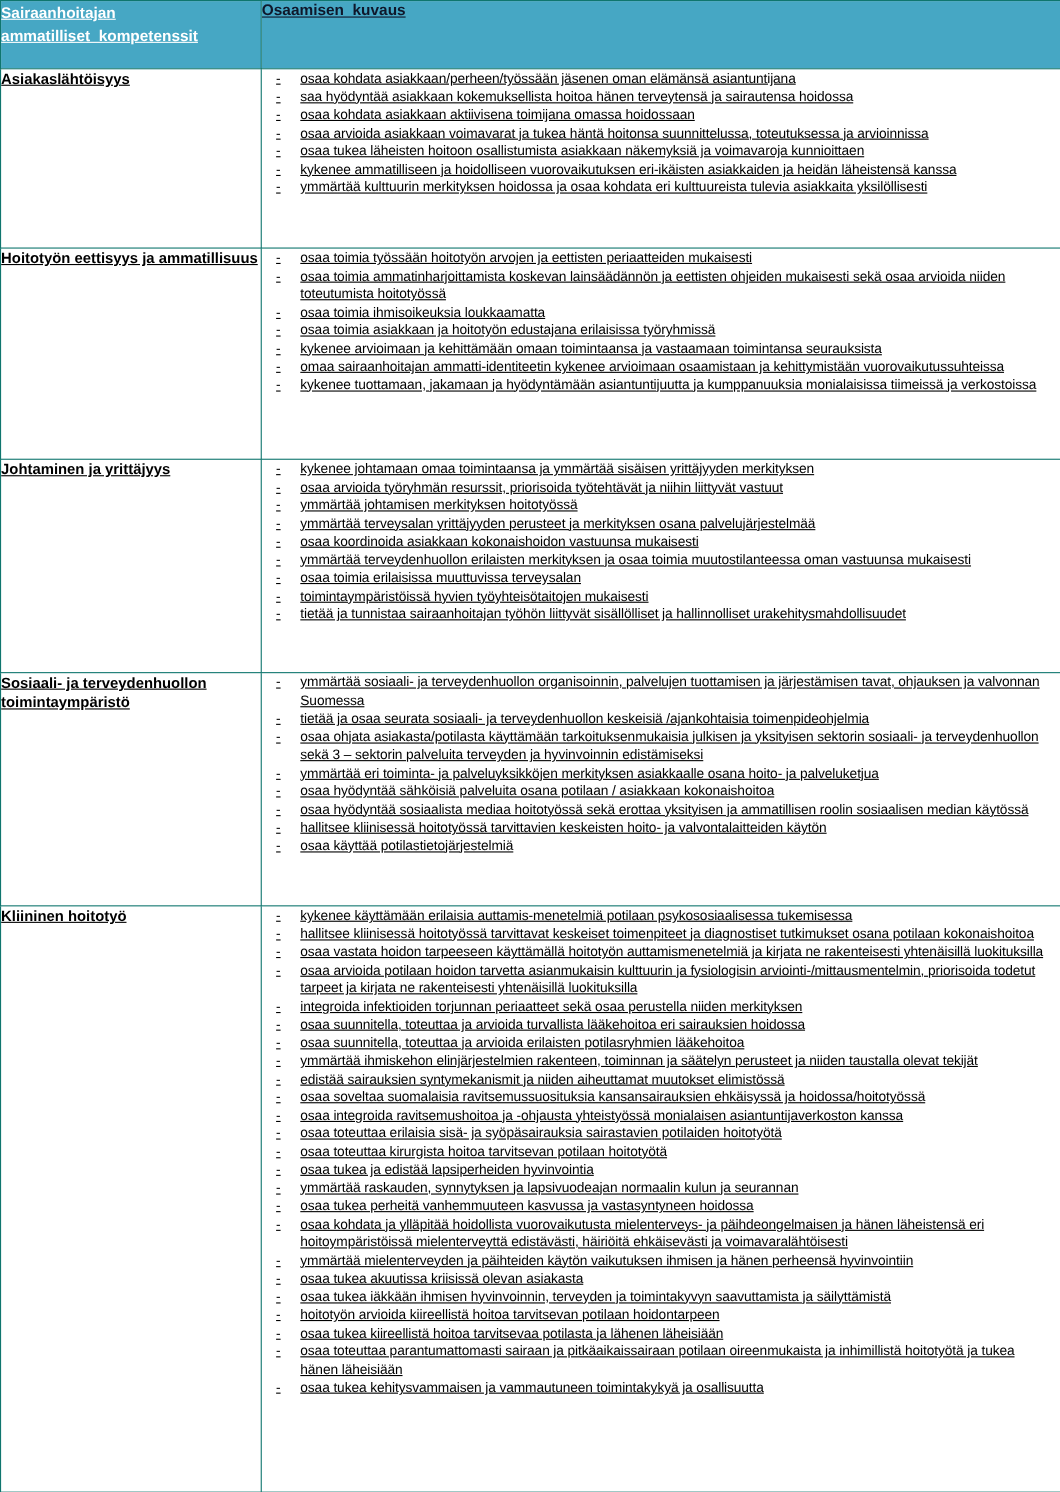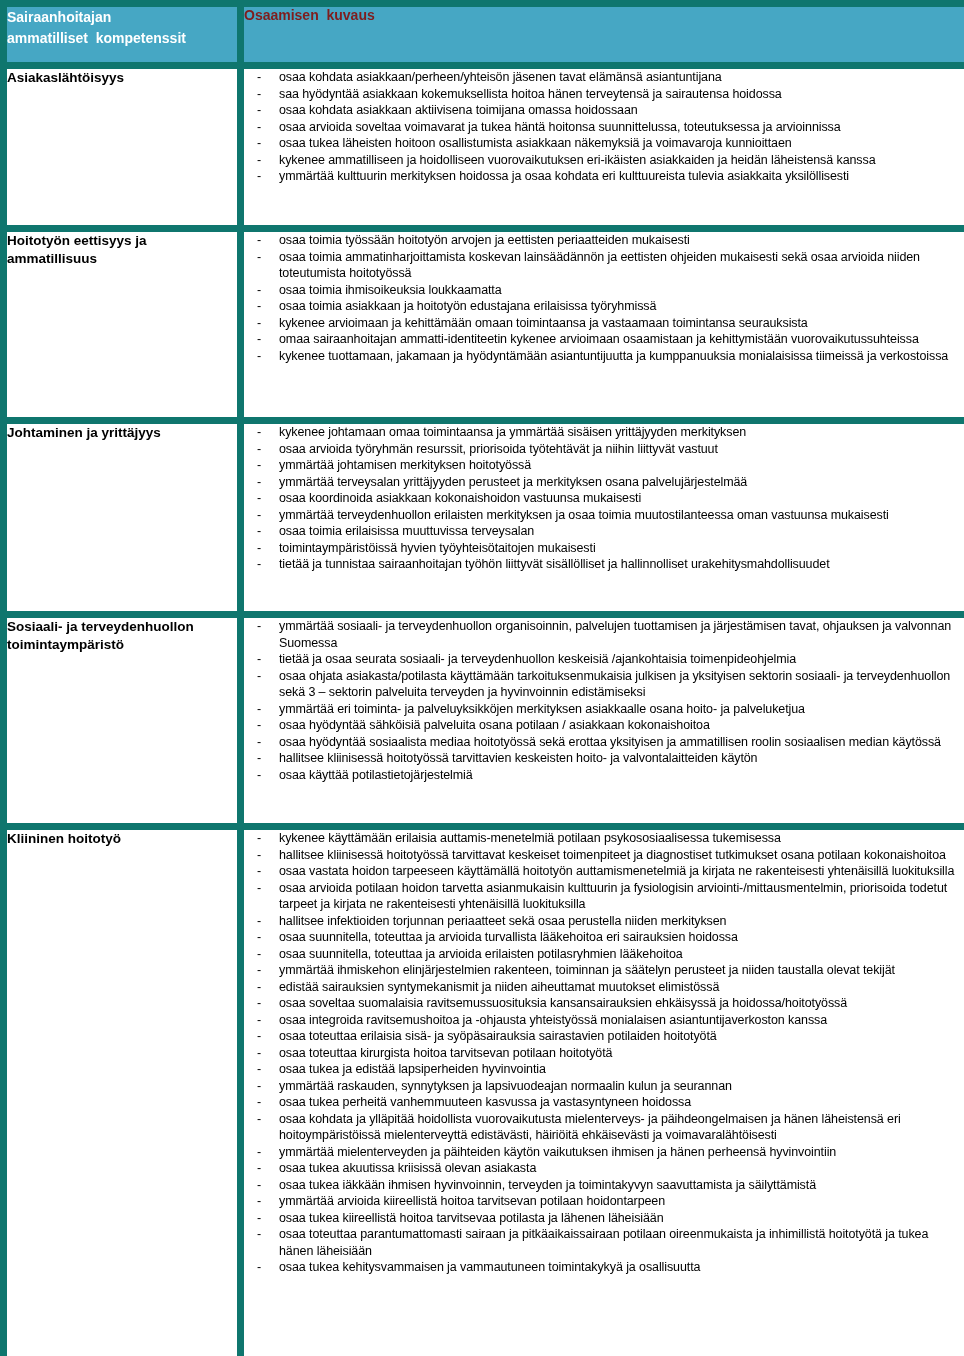--- a/index.html
+++ b/index.html
@@ -8,24 +8,25 @@
     font-family: "Liberation Sans", sans-serif;
     color: #000;
   }
   table.comp-table {
     width: 964px;
     border-collapse: collapse;
     table-layout: fixed;
   }
   table.comp-table th,
   table.comp-table td {
-    border: 7px solid #0f766e;
+    border: 1px solid #0f766e;
     vertical-align: top;
     padding: 0;
     overflow: hidden;
+    text-decoration: underline;
   }
   col.c1 { width: 237px; }
   col.c2 { width: 727px; }
 
   thead tr { height: 62px; }
   thead th {
     color: #ffffff;
     text-align: left;
     font-size: 14px;
     font-weight: bold;
@@ -81,45 +82,45 @@
 <div class="doc">
   <table class="comp-table">
     <colgroup>
       <col class="c1">
       <col class="c2">
     </colgroup>
     <thead>
       <tr>
         <th class="hdr-left" style="background: rgb(70, 167, 196); color: rgb(255, 255, 255);">Sairaanhoitajan
 ammatilliset  kompetenssit</th>
-        <th class="hdr-right" style="background: rgb(70, 167, 196); color: #7f1d1d;">Osaamisen  kuvaus</th>
+        <th class="hdr-right" style="background: rgb(70, 167, 196); color: #0f172a;">Osaamisen  kuvaus</th>
       </tr>
     </thead>
     <tbody>
   <tr>
     <td class="label-cell">
       <span>Asiakaslähtöisyys</span>
     </td>
     <td class="items-cell">
       <div>
               <div class="bullet">
                 <span class="dash">-</span>
-                <span class="btext">osaa kohdata asiakkaan/perheen/yhteisön jäsenen tavat elämänsä asiantuntijana</span>
+                <span class="btext">osaa kohdata asiakkaan/perheen/työssään jäsenen oman elämänsä asiantuntijana</span>
               </div>
               <div class="bullet">
                 <span class="dash">-</span>
                 <span class="btext">saa hyödyntää asiakkaan kokemuksellista hoitoa hänen terveytensä ja sairautensa hoidossa</span>
               </div>
               <div class="bullet">
                 <span class="dash">-</span>
                 <span class="btext">osaa kohdata asiakkaan aktiivisena toimijana omassa hoidossaan</span>
               </div>
               <div class="bullet">
                 <span class="dash">-</span>
-                <span class="btext">osaa arvioida soveltaa voimavarat ja tukea häntä hoitonsa suunnittelussa, toteutuksessa ja arvioinnissa</span>
+                <span class="btext">osaa arvioida asiakkaan voimavarat ja tukea häntä hoitonsa suunnittelussa, toteutuksessa ja arvioinnissa</span>
               </div>
               <div class="bullet">
                 <span class="dash">-</span>
                 <span class="btext">osaa tukea läheisten hoitoon osallistumista asiakkaan näkemyksiä ja voimavaroja kunnioittaen</span>
               </div>
               <div class="bullet">
                 <span class="dash">-</span>
                 <span class="btext">kykenee ammatilliseen ja hoidolliseen vuorovaikutuksen eri-ikäisten asiakkaiden ja heidän läheistensä kanssa</span>
               </div>
               <div class="bullet">
@@ -273,21 +274,21 @@
               <div class="bullet">
                 <span class="dash">-</span>
                 <span class="btext">osaa vastata hoidon tarpeeseen käyttämällä hoitotyön auttamismenetelmiä ja kirjata ne rakenteisesti yhtenäisillä luokituksilla</span>
               </div>
               <div class="bullet">
                 <span class="dash">-</span>
                 <span class="btext">osaa arvioida potilaan hoidon tarvetta asianmukaisin kulttuurin ja fysiologisin arviointi-/mittausmentelmin, priorisoida todetut tarpeet ja kirjata ne rakenteisesti yhtenäisillä luokituksilla</span>
               </div>
               <div class="bullet">
                 <span class="dash">-</span>
-                <span class="btext">hallitsee infektioiden torjunnan periaatteet sekä osaa perustella niiden merkityksen</span>
+                <span class="btext">integroida infektioiden torjunnan periaatteet sekä osaa perustella niiden merkityksen</span>
               </div>
               <div class="bullet">
                 <span class="dash">-</span>
                 <span class="btext">osaa suunnitella, toteuttaa ja arvioida turvallista lääkehoitoa eri sairauksien hoidossa</span>
               </div>
               <div class="bullet">
                 <span class="dash">-</span>
                 <span class="btext">osaa suunnitella, toteuttaa ja arvioida erilaisten potilasryhmien lääkehoitoa</span>
               </div>
               <div class="bullet">
@@ -337,21 +338,21 @@
               <div class="bullet">
                 <span class="dash">-</span>
                 <span class="btext">osaa tukea akuutissa kriisissä olevan asiakasta</span>
               </div>
               <div class="bullet">
                 <span class="dash">-</span>
                 <span class="btext">osaa tukea iäkkään ihmisen hyvinvoinnin, terveyden ja toimintakyvyn saavuttamista ja säilyttämistä</span>
               </div>
               <div class="bullet">
                 <span class="dash">-</span>
-                <span class="btext">ymmärtää arvioida kiireellistä hoitoa tarvitsevan potilaan hoidontarpeen</span>
+                <span class="btext">hoitotyön arvioida kiireellistä hoitoa tarvitsevan potilaan hoidontarpeen</span>
               </div>
               <div class="bullet">
                 <span class="dash">-</span>
                 <span class="btext">osaa tukea kiireellistä hoitoa tarvitsevaa potilasta ja lähenen läheisiään</span>
               </div>
               <div class="bullet">
                 <span class="dash">-</span>
                 <span class="btext">osaa toteuttaa parantumattomasti sairaan ja pitkäaikaissairaan potilaan oireenmukaista ja inhimillistä hoitotyötä ja tukea hänen läheisiään</span>
               </div>
               <div class="bullet">

